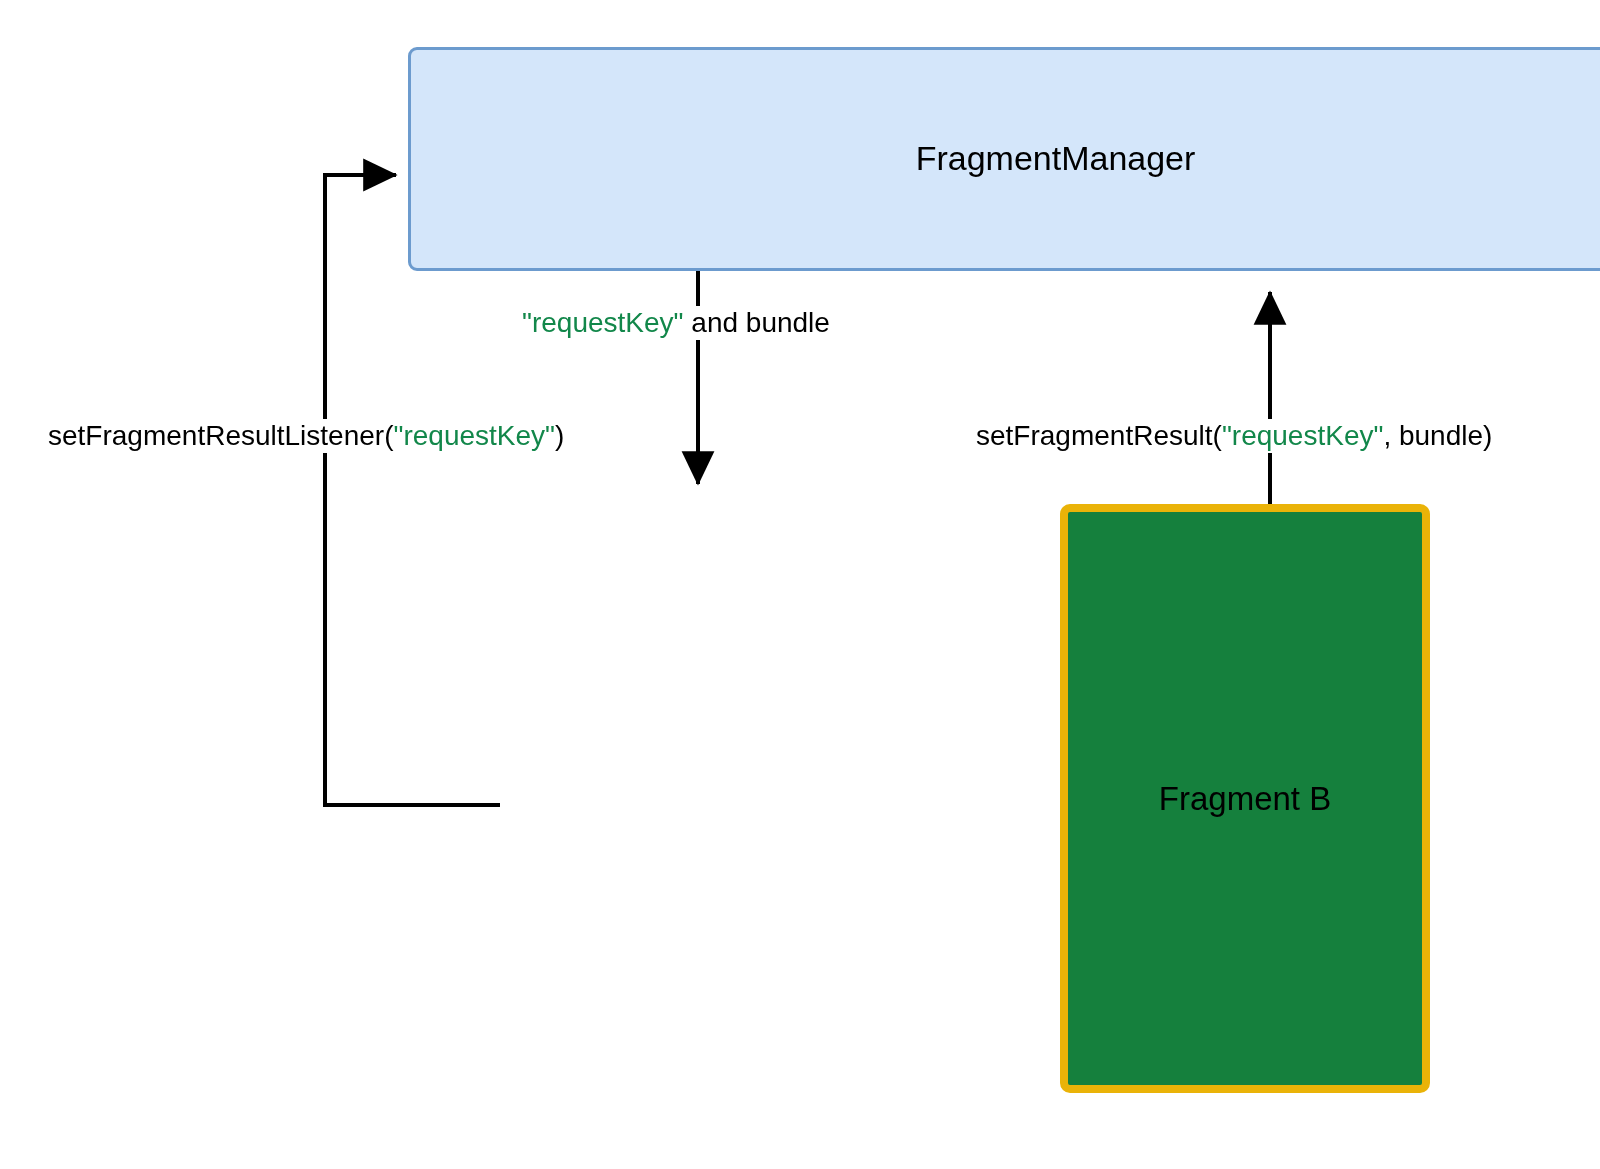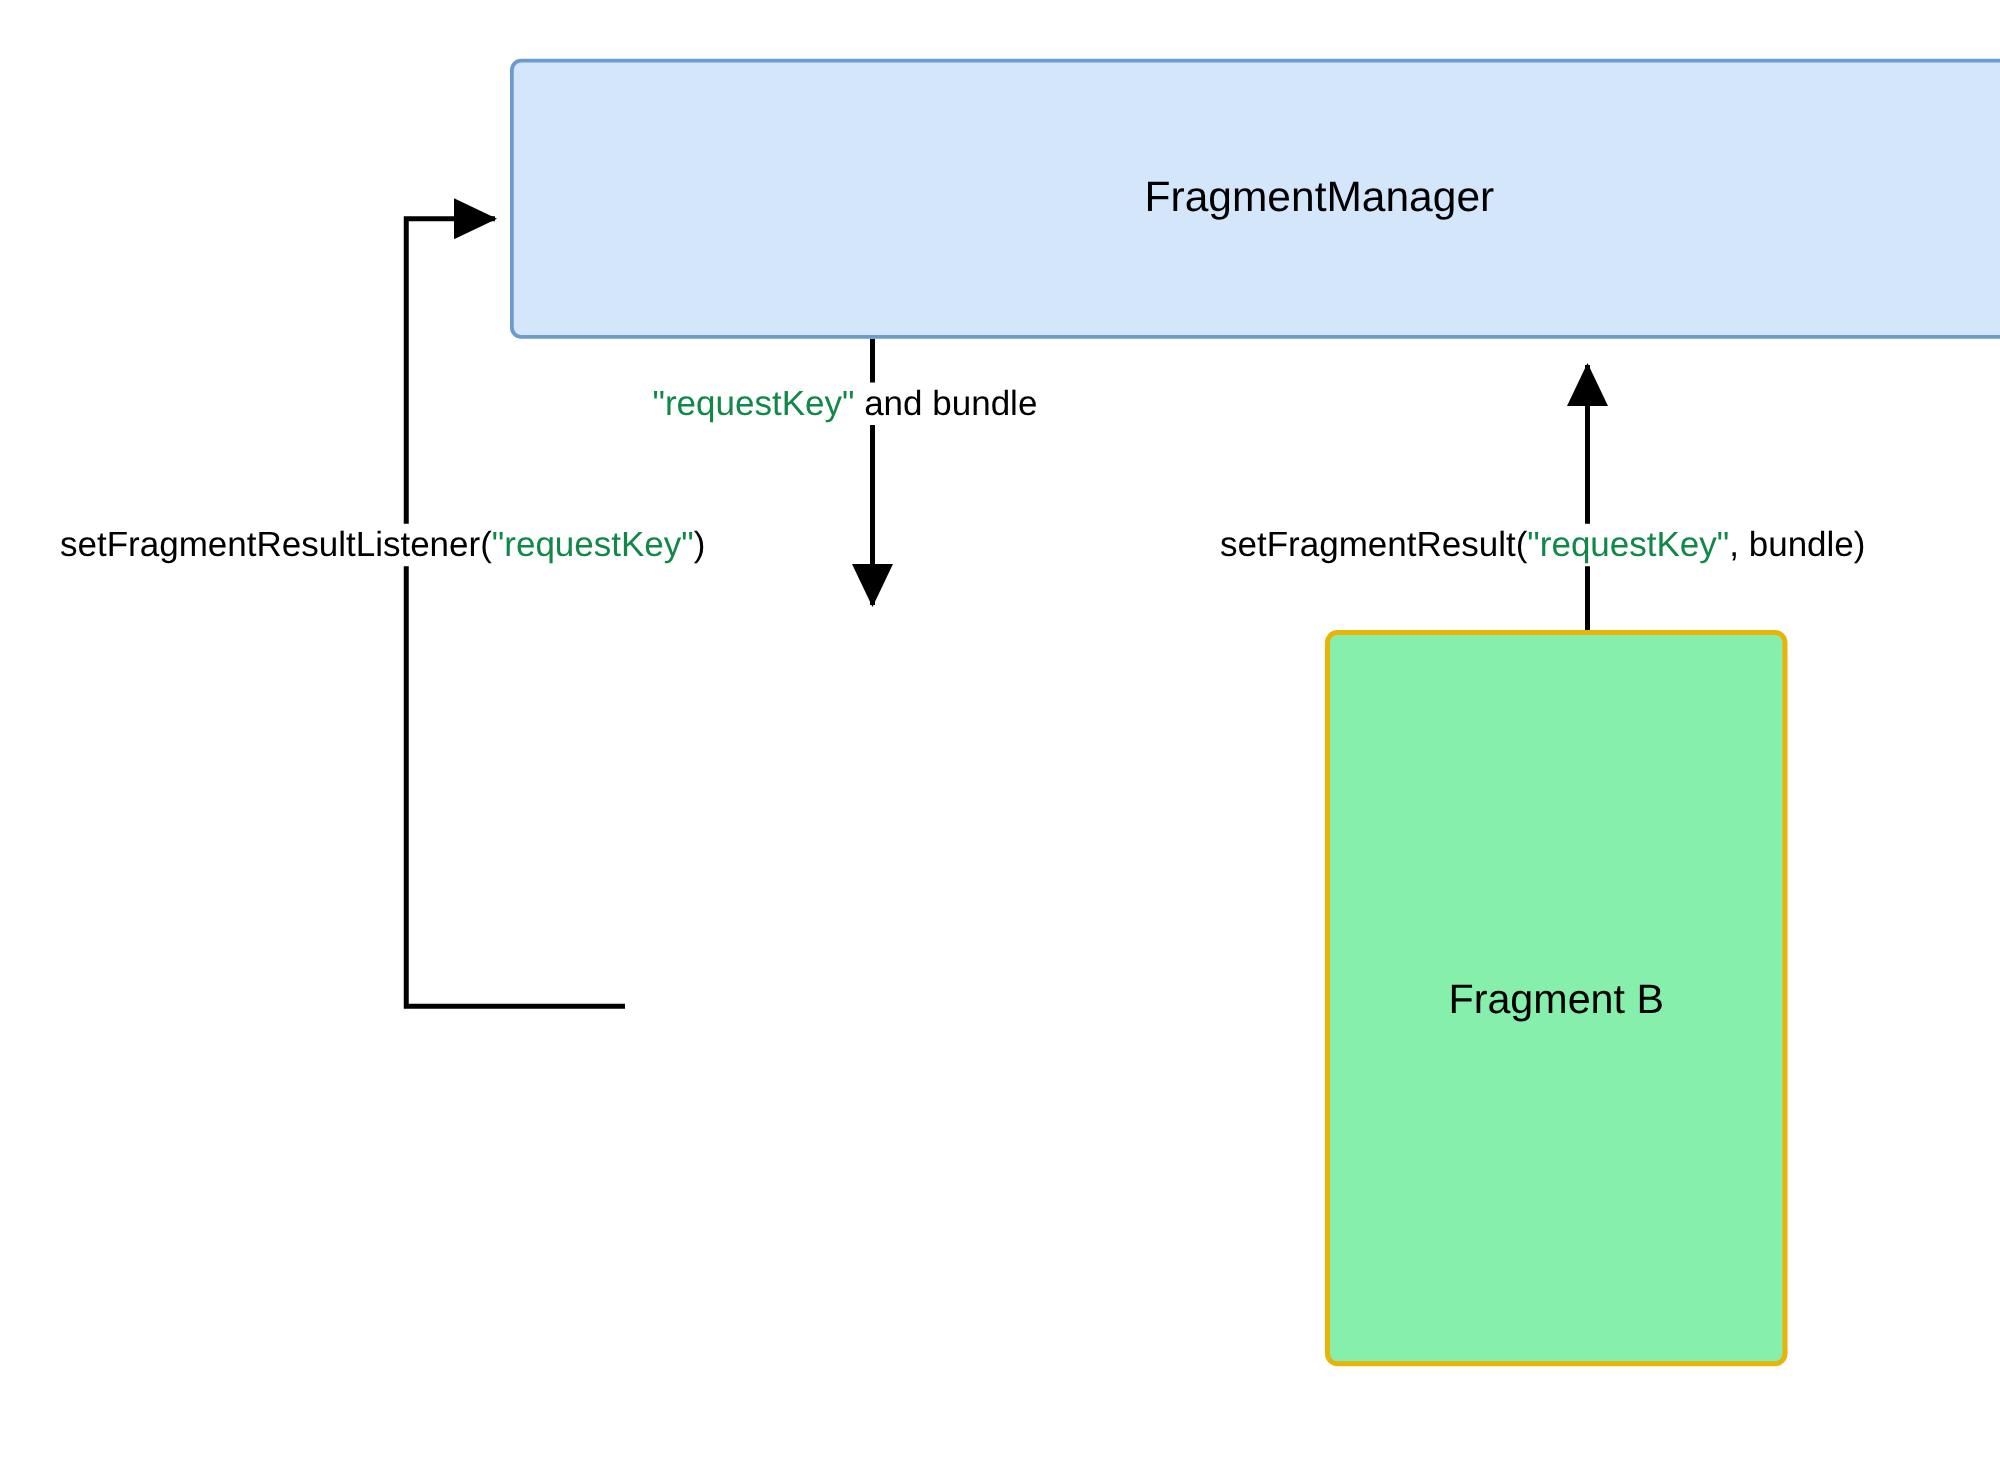--- a/index.html
+++ b/index.html
@@ -60,22 +60,22 @@
     height: 589px;
     background: #ffffff;
     border: 3px solid #000000;
     border-radius: 10px;
   }
   #node-fragment-b {
     left: 1060px;
     top: 504px;
     width: 370px;
     height: 589px;
-    background: #86efac;
-    border: 4px solid #eab308;
+    background: #15803d;
+    border: 8px solid #eab308;
     border-radius: 10px;
   }
   #node-fragment-a .node-label,
   #node-fragment-b .node-label {
     font-size: 33px;
   }
   
   .edge-label {
     position: absolute;
     font-family: "Liberation Sans", sans-serif;

